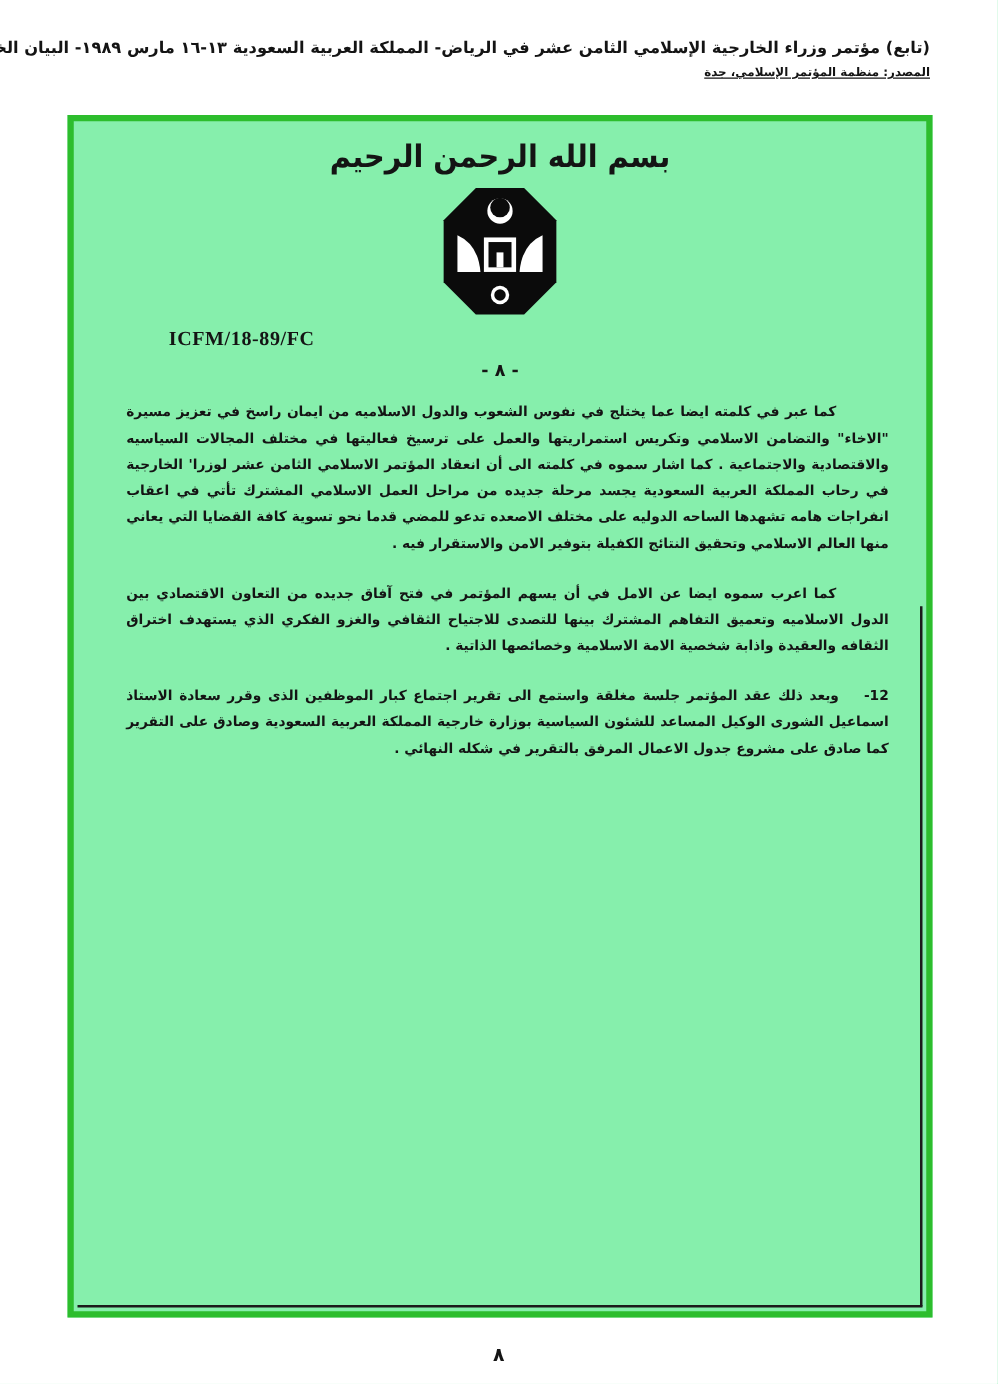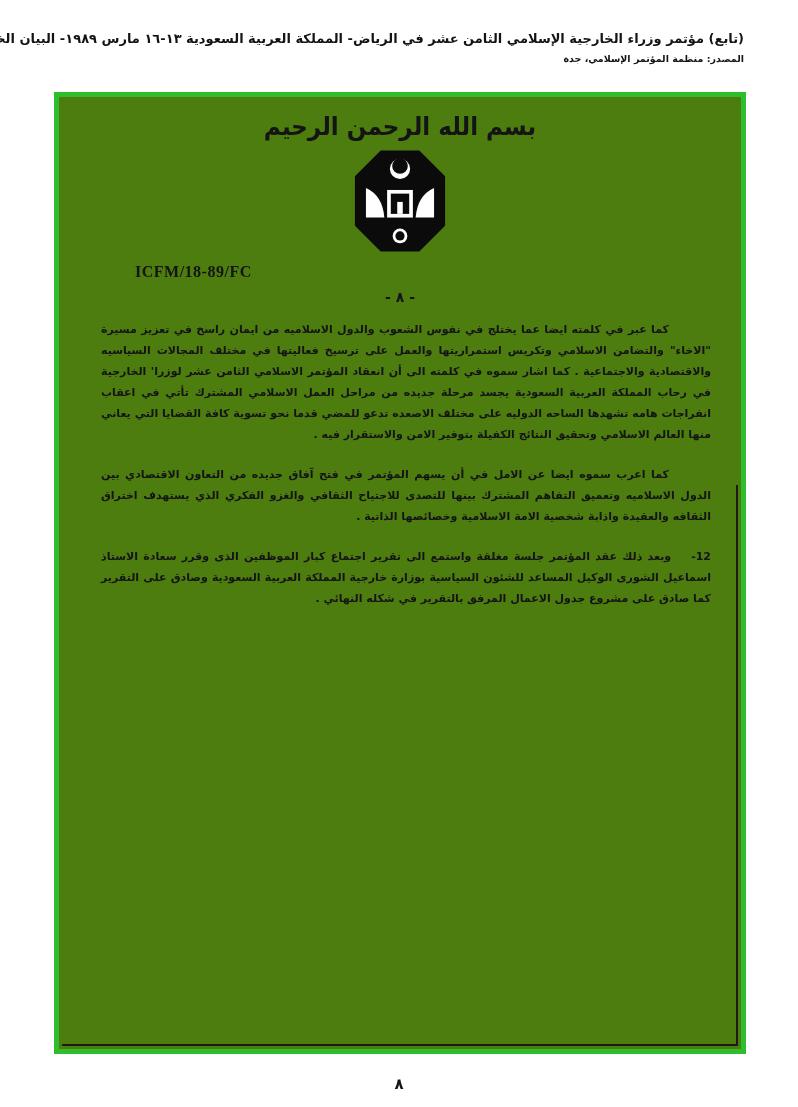--- a/index.html
+++ b/index.html
@@ -11,27 +11,27 @@
 
   
   .top-header {
     position:absolute; top:30px; left:54px; width:690px;
     direction:rtl; text-align:center;
   }
   .top-header .h1line {
     font-size:13px; font-weight:bold; white-space:nowrap; line-height:1.4;
   }
   .top-header .h2line {
-    font-size:9.5px; font-weight:bold; text-align:right; margin-top:5px;
+    font-size:9.5px; font-weight:bold; text-align:right; margin-top:5px;text-decoration:underline;
   }
 
   
   .frame {
     position:absolute; top:92px; left:54px; width:692px; height:962px;
-    border:5px solid #2dbd2d; background:#4d7c0f; overflow:hidden;
+    border:5px solid #2dbd2d; background:#86efac; overflow:hidden;
   }
 
   .bismillah {
     margin-top:16px; text-align:center; direction:rtl;
     font-size:23px; font-weight:bold; letter-spacing:1px;
     transform:scaleY(1.08);
   }
 
   .emblem { width:92px; height:104px; margin:10px auto 0; display:block; }
 

